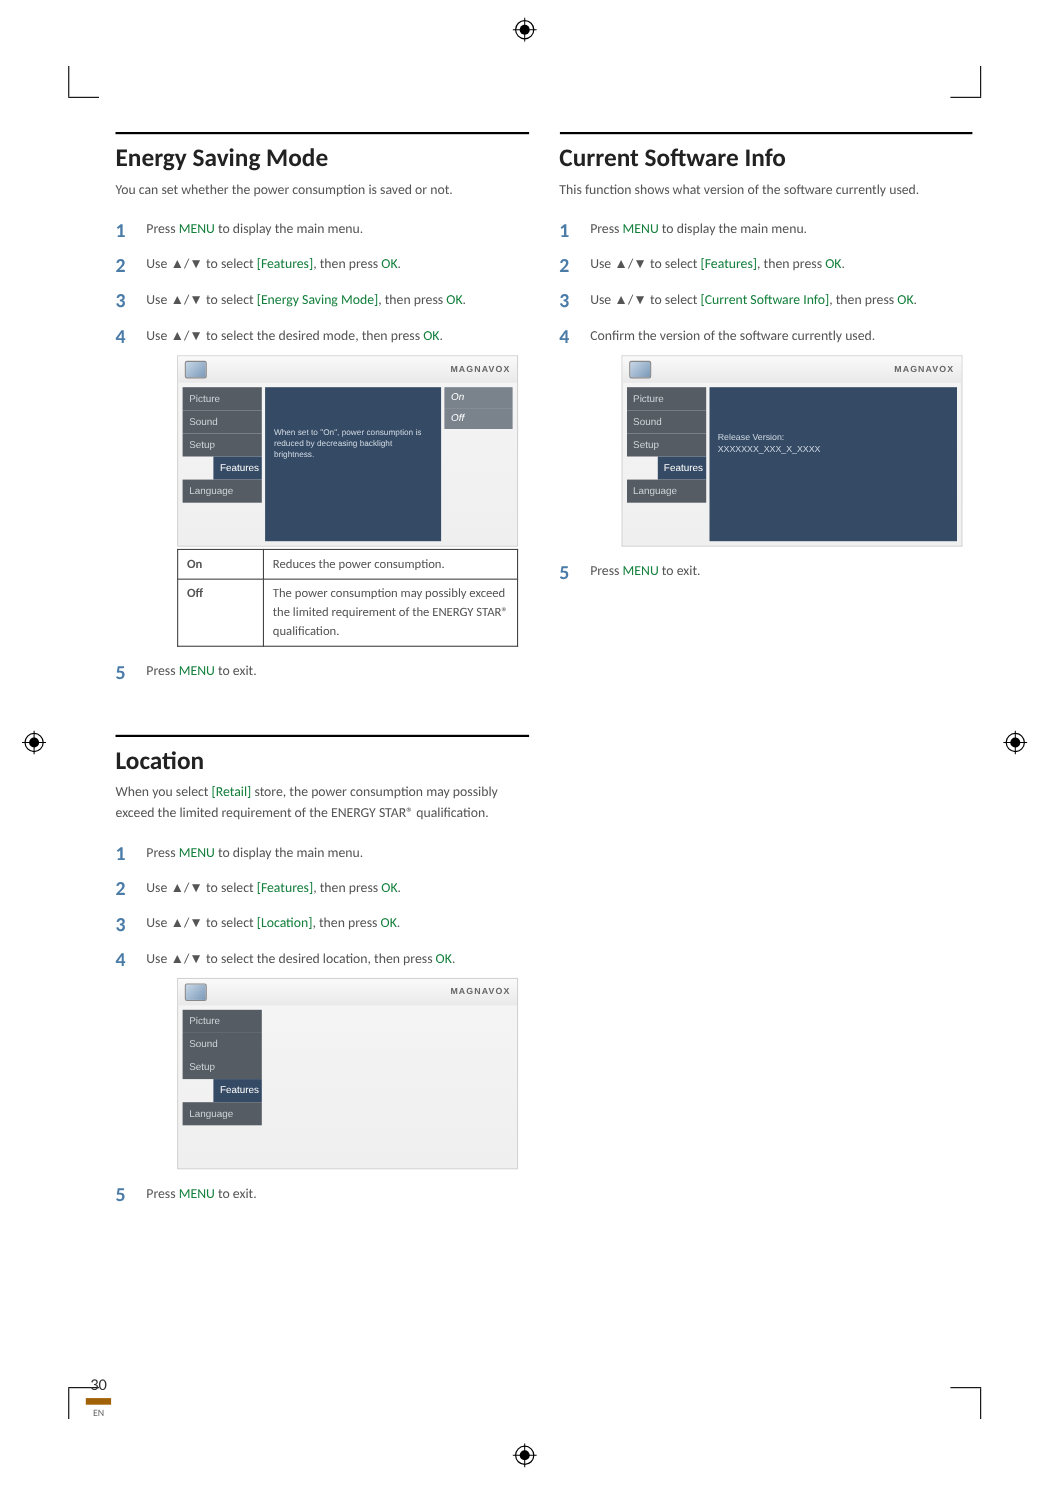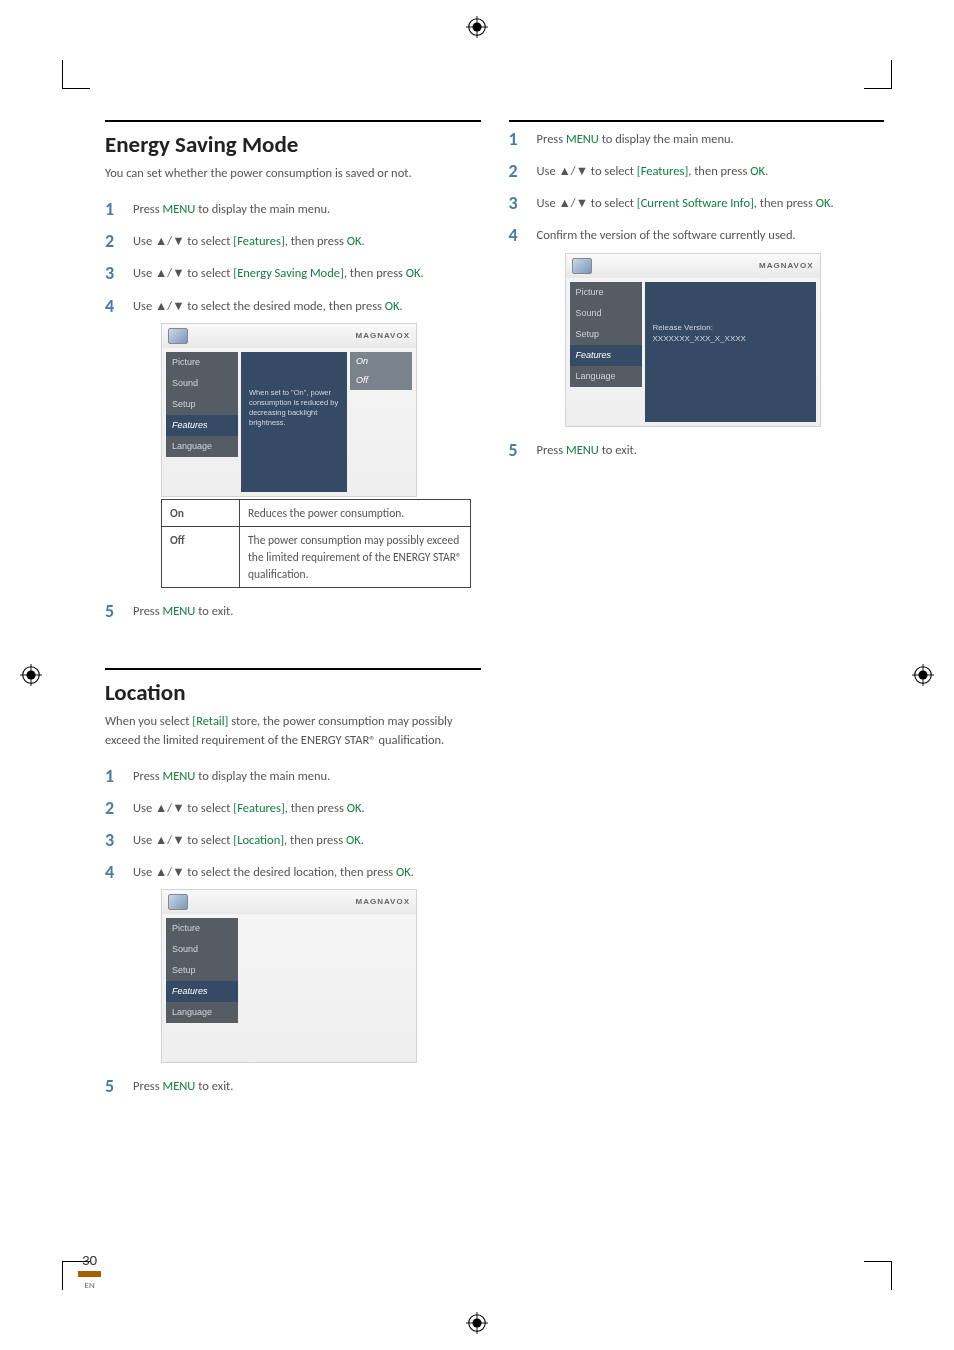--- a/index.html
+++ b/index.html
@@ -56,21 +56,21 @@
     content: counter(step);
     position: absolute;
     left: 0;
     top: -4px;
     font-size: 18px;
     font-weight: 700;
     color: #4b7ca8;
   }
   .b { font-weight: 400; color: #15803d; }
   .osd {
-    width: 256px;
+    width: 310px;
     margin: 8px 0 2px 28px;
     background: linear-gradient(#f5f5f5,#efefef);
     border: 1px solid #d2d2d2;
     font-family: Arial, Helvetica, sans-serif;
     font-size: 9px;
   }
   .osd-titlebar {
     height: 24px;
     background: linear-gradient(#fafafa,#e9e9e9);
     display: flex;
@@ -104,21 +104,21 @@
   }
   .osd-menu div {
     background: #555c64;
     color: #d0d4d8;
     padding: 4px 6px;
     font-size: 9px;
   }
   .osd-menu div.active {
     background: #354a64;
     color: #fff;
-    font-style: italic;
+    margin-left: 28px;
   }
   .osd-desc {
     flex: 1;
     background: #354a64;
     color: #cfd8e2;
     padding: 36px 8px 8px 8px;
     font-size: 7.5px;
     line-height: 1.35;
     position: relative;
   }
@@ -312,20 +312,22 @@
           </div>
         </li>
         <li><span>Press </span><span class="b">MENU</span><span> to exit.</span></li>
       </ol>
     </div>
   </div>
 
   <div class="col">
     <div class="section">
       <div class="rule"></div>
+      <h2>Current Software Info</h2>
+      <p class="intro">This function shows what version of the software currently used.</p>
       <ol class="steps">
         <li><span>Press </span><span class="b">MENU</span><span> to display the main menu.</span></li>
         <li><span>Use ▲/▼ to select </span><span class="b">[Features]</span><span>, then press </span><span class="b">OK</span><span>.</span></li>
         <li><span>Use ▲/▼ to select </span><span class="b">[Current Software Info]</span><span>, then press </span><span class="b">OK</span><span>.</span></li>
         <li><span>Confirm the version of the software currently used.</span>
           <div class="osd">
             <div class="osd-titlebar">
                 <div class="osd-icon"></div>
                 <div class="osd-brand">MAGNAVOX</div>
               </div>

